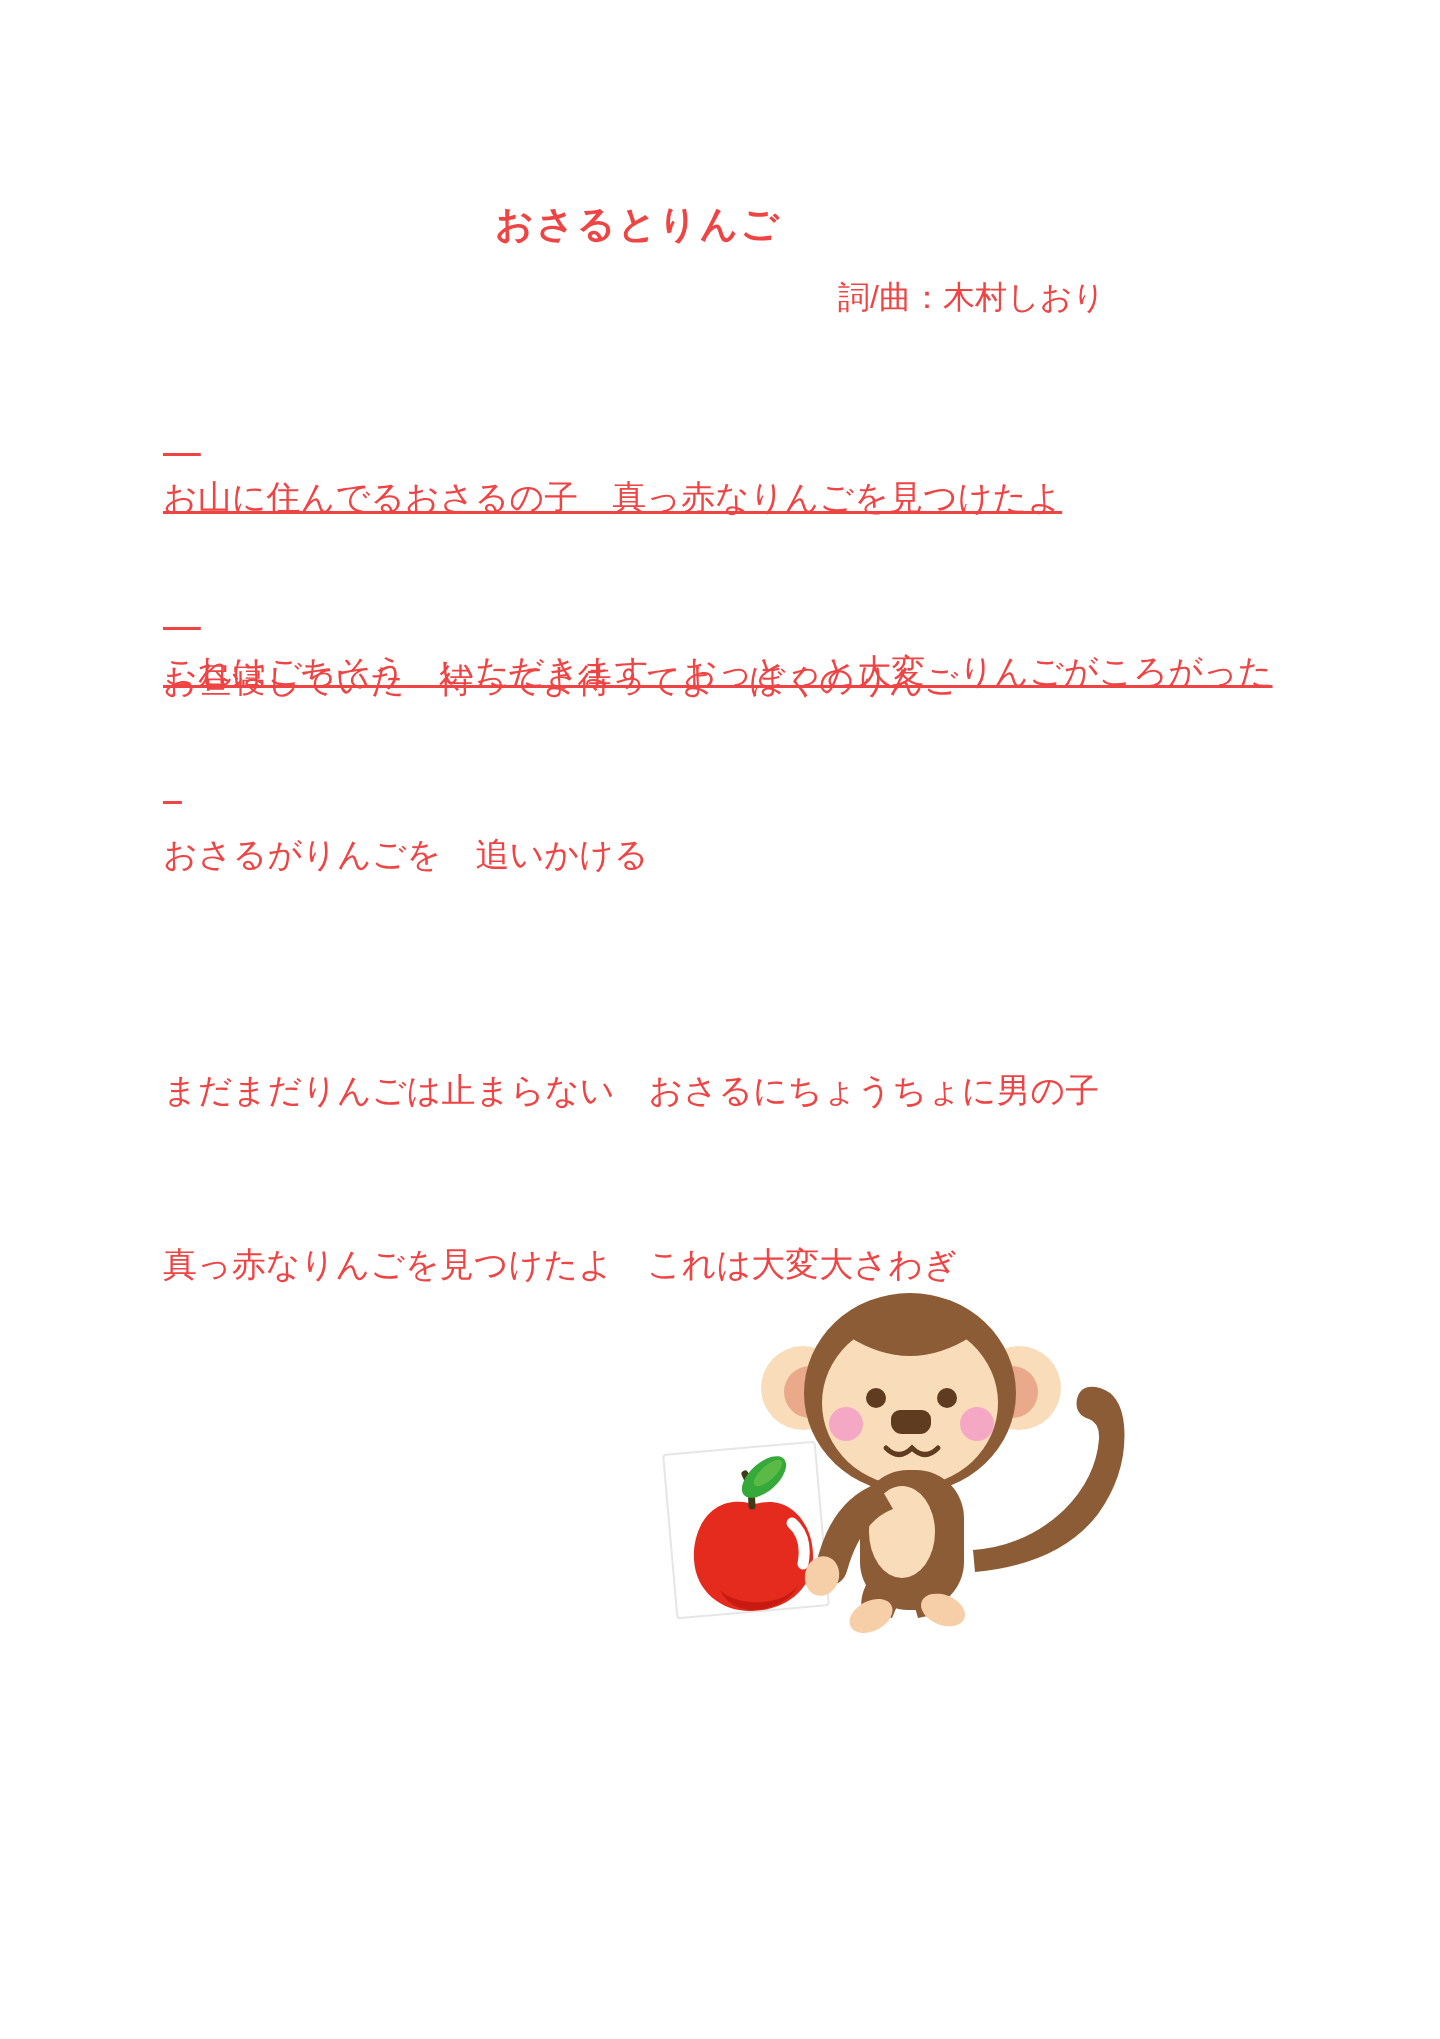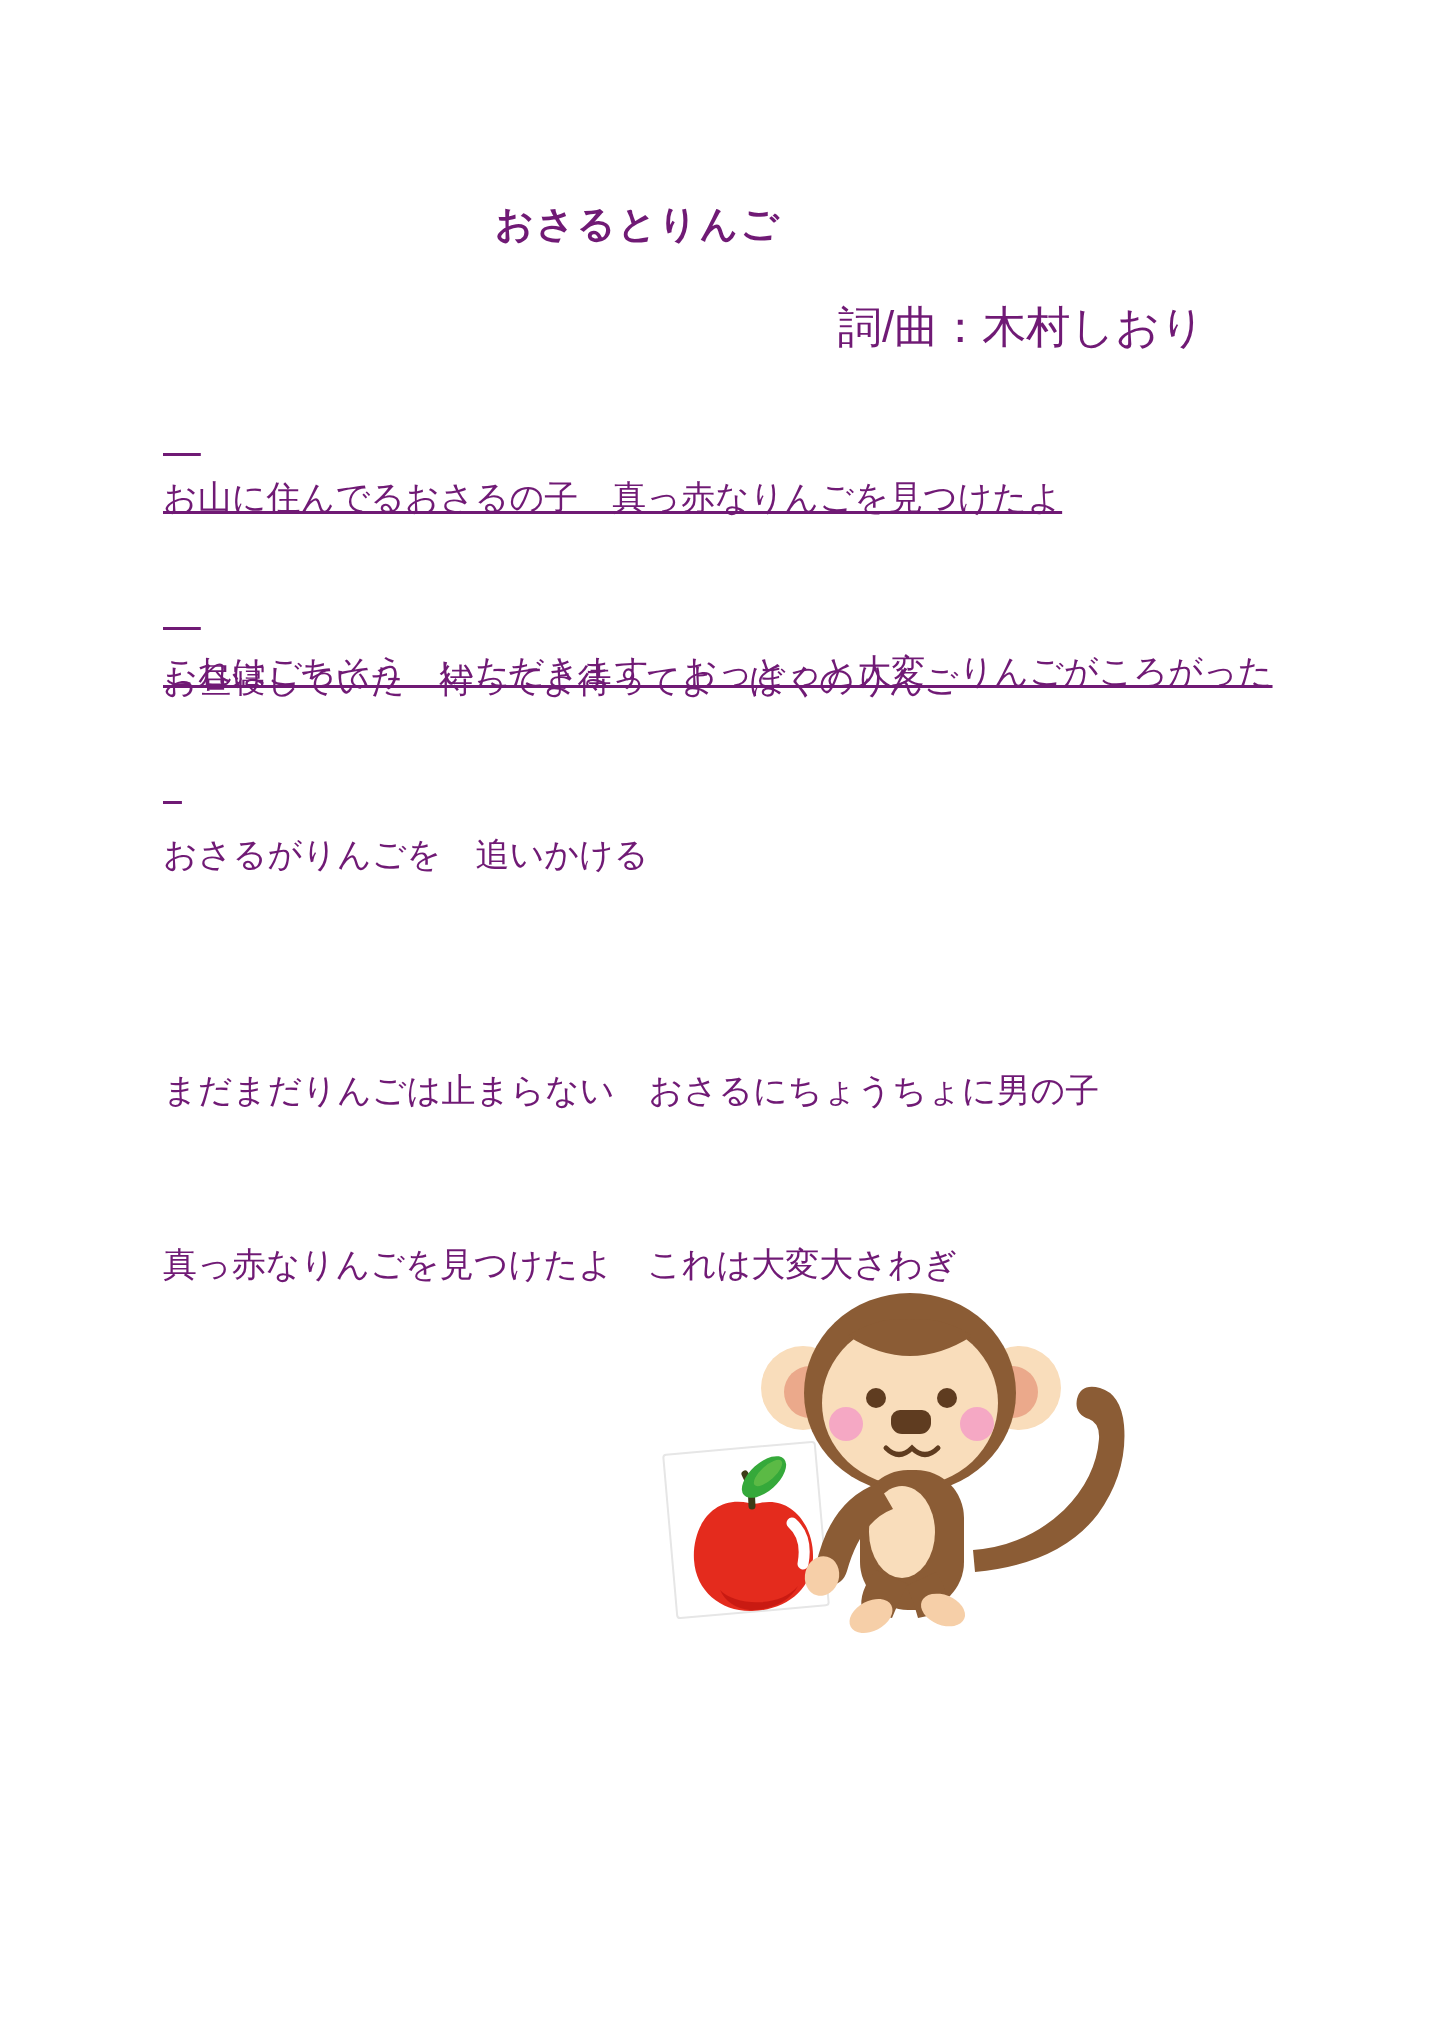--- a/index.html
+++ b/index.html
@@ -3,34 +3,34 @@
 <meta charset="utf-8">
 <style>
   html,body{margin:0;padding:0;background:#888;}
   .page{
     position:relative;
     width:1440px;height:2039px;
     background:#ffffff;
     margin:0 auto;
     overflow:hidden;
     font-family:"Liberation Sans", sans-serif;
-    color:#701a75;
+    color:#ef4444;
   }
   .doc-title{
     position:absolute;
     left:495px;top:199px;
     font-size:38px;
     font-weight:600;
     letter-spacing:2px;
     white-space:pre;
   }
   .doc-credit{
     position:absolute;
-    left:838px;top:298px;
-    font-size:44px;
+    left:838px;top:276px;
+    font-size:32px;
     font-weight:500;
     white-space:pre;
   }
   .verse{
     position:absolute;
     left:163px;
     font-size:34px;
     font-weight:500;
     line-height:58px;
     white-space:pre;

